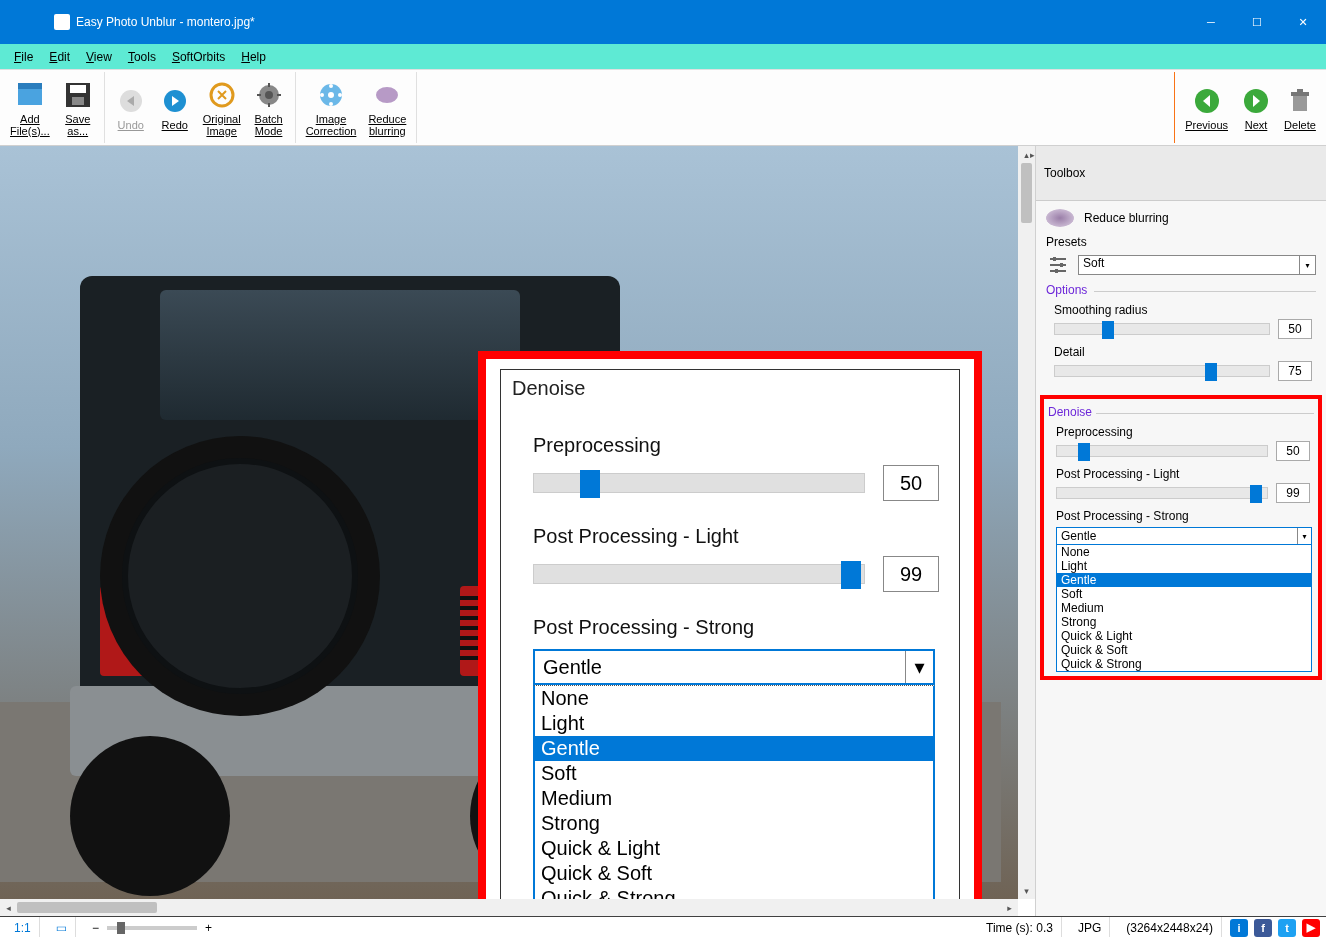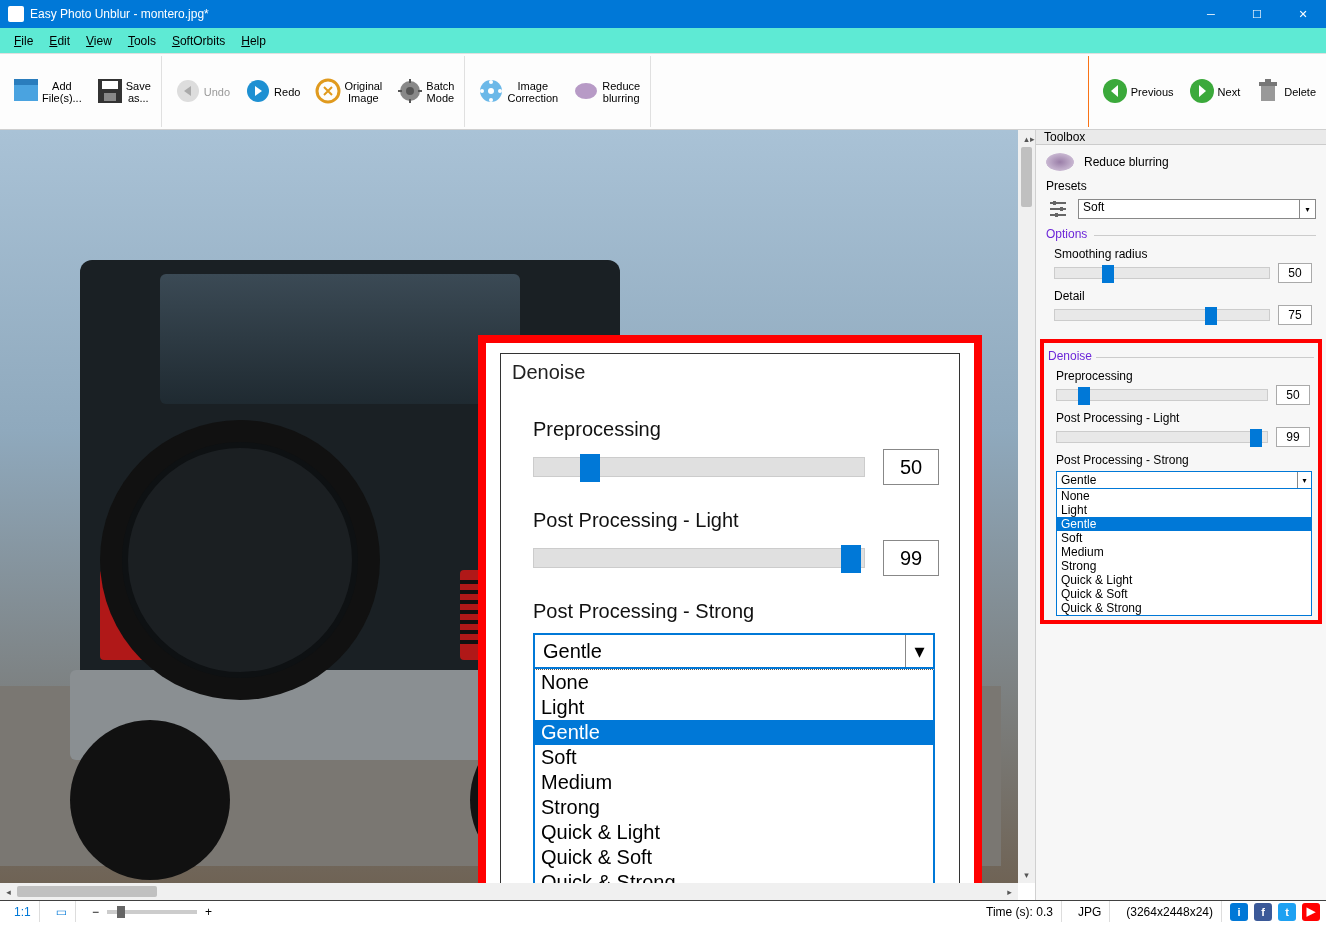--- a/index.html
+++ b/index.html
@@ -1,32 +1,32 @@
 <!DOCTYPE html>
 <html><head>
 <meta charset="utf-8">
 <style>
 * { box-sizing: border-box; margin: 0; padding: 0; font-family: "Segoe UI", Tahoma, sans-serif; }
 body { width: 1326px; height: 937px; overflow: hidden; background: #fff; position: relative; }
 
 
-.titlebar { height: 28px; background: #0078d7; color: #fff; display: flex; align-items: center; font-size: 12px; }
+.titlebar { height: 44px; background: #0078d7; color: #fff; display: flex; align-items: center; font-size: 12px; padding-left: 46px; }
 .titlebar .app-icon { width: 16px; height: 16px; margin: 0 6px 0 8px; background: #fff; border-radius: 2px; display: inline-block; }
 .titlebar .title { flex: 1; }
 .titlebar .win-btn { width: 46px; height: 28px; display: flex; align-items: center; justify-content: center; color: #fff; font-size: 11px; }
 
 
 .menubar { height: 26px; background: #5eead4; border-bottom: 1px solid #e0e0e0; display: flex; align-items: center; padding: 0 6px; font-size: 12px; }
 .menubar .menu-item { padding: 4px 8px; cursor: default; }
 .menubar .menu-item u { text-decoration: underline; }
 
 
 .toolbar { height: 76px; background: #fdfdfd; border-bottom: 1px solid #d0d0d0; display: flex; align-items: stretch; padding: 2px 0; }
 .toolbar .tgroup { display: flex; border-right: 1px solid #e0e0e0; padding: 0 4px; }
-.toolbar .tbtn { display: flex; flex-direction: row; align-items: center; justify-content: flex-end; padding: 2px 6px; font-size: 11px; line-height: 12px; text-align: center; min-width: 44px; }
+.toolbar .tbtn { display: flex; flex-direction: column; align-items: center; justify-content: center; padding: 2px 6px; font-size: 11px; line-height: 12px; text-align: center; min-width: 44px; text-decoration: underline; }
 .toolbar .tbtn.disabled { color: #999; }
 .toolbar .ticon { width: 32px; height: 32px; margin-bottom: 2px; display: flex; align-items: center; justify-content: center; }
 .toolbar .spacer { flex: 1; }
 
 
 .main { display: flex; height: 770px; }
 .canvas-wrap { flex: 1; position: relative; background: #fff; overflow: hidden; border-right: 1px solid #d0d0d0; }
 .canvas-wrap .vscroll { position: absolute; right: 0; top: 0; bottom: 17px; width: 17px; background: #f0f0f0; }
 .canvas-wrap .vscroll .thumb { background: #c0c0c0; margin: 17px 3px; height: 60px; border-radius: 2px; }
 .canvas-wrap .arrow { position: absolute; width: 17px; height: 17px; background: #f0f0f0; display:flex; align-items:center; justify-content:center; font-size:9px; color:#555;}
@@ -57,21 +57,21 @@
 .overlay .slider .thumb { position:absolute; top:-4px; width:20px; height:28px; background:#0078d7;}
 .overlay .valbox { width:56px; height:36px; border:1px solid #888; margin-left:18px; display:flex; align-items:center; justify-content:center; font-size:20px;}
 .overlay .combo { margin: 10px 24px 0 32px; height:36px; border:2px solid #0078d7; display:flex; align-items:center; font-size:20px; padding:0 8px; position:relative;}
 .overlay .combo .caret { position:absolute; right:0; top:0; bottom:0; width:28px; border-left:1px solid #888; display:flex; align-items:center; justify-content:center;}
 .overlay .listbox { margin: 0 24px 0 32px; border:2px solid #0078d7; border-top:1px dotted #555; font-size:20px;}
 .overlay .listbox .opt { padding: 1px 6px; }
 .overlay .listbox .opt.sel { background:#0078d7; color:#fff; }
 
 
 .right { width: 290px; background:#f7f7f7; position:relative; font-size:12px; }
-.right .tab { padding:0 8px; background:#eaeaea; border-bottom:1px solid #ccc; }
+.right .tab { padding:20px 8px; background:#eaeaea; border-bottom:1px solid #ccc; }
 .right .section { padding:8px 10px; }
 .right .hrow { display:flex; align-items:center; gap:10px; margin-bottom:8px;}
 .right .blob { width:28px; height:18px; background:radial-gradient(ellipse at center,#9a7ea8 0%, #c9b8d2 70%, transparent 72%); border-radius:50%;}
 .right .preset-label { font-weight:400; }
 .right .preset-row { display:flex; align-items:center; gap:8px; margin-top:4px;}
 .right .preset-icon { width:24px; height:24px; display:flex; align-items:center; justify-content:center;}
 .right .preset-select { flex:1; height:20px; border:1px solid #888; background:#fff; padding:0 4px; font-size:12px; position:relative;}
 .right .preset-select .caret { position:absolute; right:0; top:0; bottom:0; width:16px; border-left:1px solid #888; display:flex; align-items:center; justify-content:center; font-size:8px;}
 .right .group-title { color:#6d28d9; margin:6px 0 2px 0; position:relative;}
 .right .group-title::after { content:""; position:absolute; left:48px; right:0; top:8px; height:1px; background:#ccc;}

